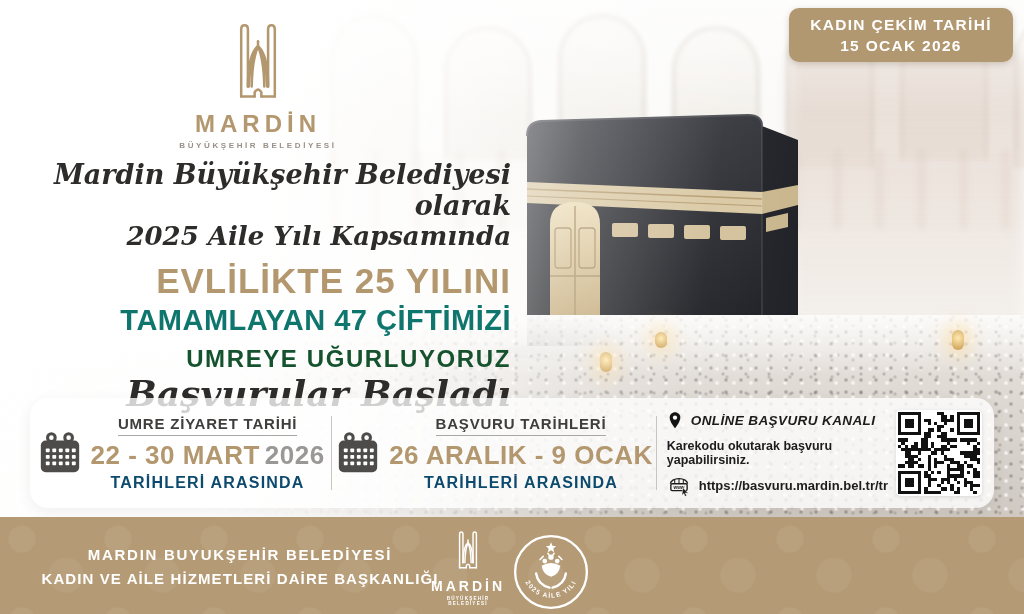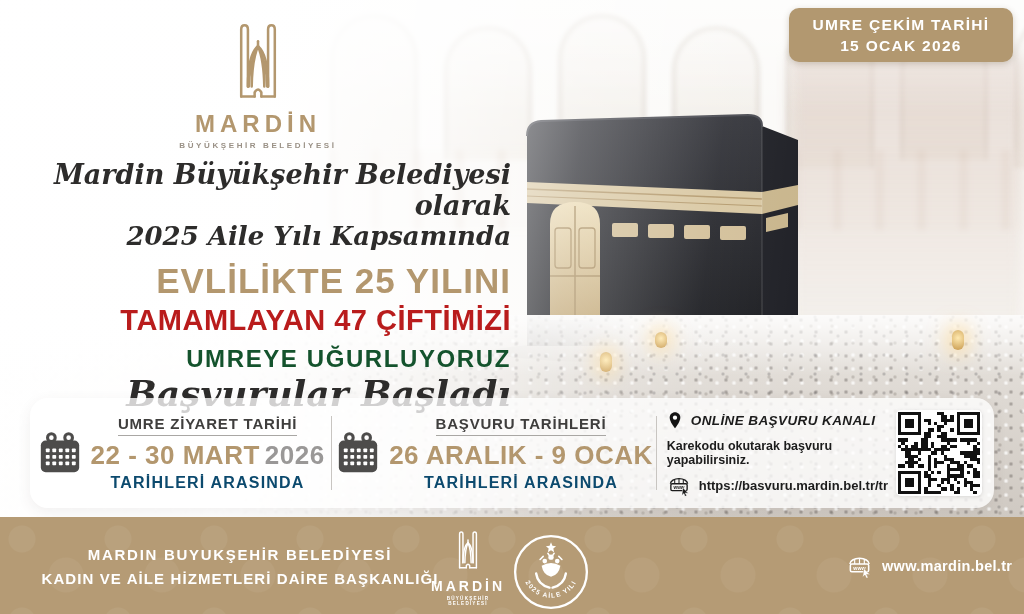--- a/index.html
+++ b/index.html
@@ -49,21 +49,21 @@
   .brand{position:absolute;left:168px;top:20px;width:180px;text-align:center;}
   .brand svg{width:84px;height:86px;}
   .brand-name{font-size:24px;font-weight:700;color:#b3976e;letter-spacing:5px;margin-top:0px;}
   .brand-sub{font-size:8px;font-weight:700;color:#9a9186;letter-spacing:2.6px;margin-top:3px;}
 
   
   .hero{position:absolute;left:6px;top:159px;width:505px;text-align:right;line-height:1.15;}
   .script{font-family:"DejaVu Serif",serif;font-style:italic;font-weight:700;color:#2d2c2b;}
   .s1{font-size:27px;} .s2{font-size:26px;margin-top:1px;}
   .t1{font-size:35px;font-weight:800;color:#b3976e;letter-spacing:1px;margin-top:9px;}
-  .t2{font-size:29px;font-weight:800;color:#b91c1c;letter-spacing:.5px;margin-top:3px;}
+  .t2{font-size:29px;font-weight:800;color:#0f766e;letter-spacing:.5px;margin-top:3px;}
   .t3{font-size:24px;font-weight:800;color:#14532d;letter-spacing:1.6px;margin-top:7px;}
   .s3{font-size:36px;margin-top:1px;}
 
   
   .panel{position:absolute;left:30px;top:398px;width:964px;height:110px;background:rgba(255,255,255,.78);
          border-radius:18px;display:flex;align-items:center;box-shadow:0 4px 14px rgba(80,70,60,.08);}
   .sec{display:flex;align-items:center;justify-content:center;gap:8px;}
   .sec-umre{width:322px;} .sec-basvuru{width:346px;}
   .sec-online{flex:1;padding:0 12px 0 10px;}
   .vdiv{width:1px;height:74px;background:#c8c5c1;}
@@ -156,21 +156,21 @@
 
     <div class="crowd"></div>
     <div class="crowd-fade"></div>
     <div class="lantern l1"></div>
     <div class="lantern l2"></div>
     <div class="lantern l3"></div>
     <div class="wash"></div>
   </div>
 
   <div class="badge">
-    <div>UMRE ÇEKİM TARİHİ</div>
+    <div>KADIN ÇEKİM TARİHİ</div>
     <div>15 OCAK 2026</div>
   </div>
 
   <div class="brand">
     <svg viewBox="0 0 100 100" fill="none" stroke="#b3976e" stroke-width="3" stroke-linecap="round">
       <path d="M30 90 V10 Q30 5 34 5 Q38 5 38 10 V78"></path>
       <path d="M70 90 V10 Q70 5 66 5 Q62 5 62 10 V78"></path>
       <path d="M30 90 H46 M70 90 H54"></path>
       <path d="M46 90 V85 Q50 78 54 85 V90"></path>
       <path d="M38 78 Q38 40 50 30 Q62 40 62 78"></path>
@@ -525,24 +525,14 @@
       <path d="M69 52 Q67 66 52 70" fill="none" stroke="#fff" stroke-width="3.2" stroke-linecap="round"></path>
       <defs>
           <path id="ailearc" d="M15 58 A37 37 0 0 0 85 58" fill="none"></path>
         </defs>
       <text font-size="8.5" font-weight="bold" letter-spacing="1.6" fill="#fff" font-family="Liberation Sans, sans-serif">
         <textPath href="#ailearc" startOffset="50%" text-anchor="middle">2025 AİLE YILI</textPath>
       </text>
     </svg>
 
 
-    <div class="site">
-      <svg viewBox="0 0 28 24" style="color:#fff">
-        <path d="M4 10 a10 6 0 0 1 20 0" fill="none" stroke="currentColor" stroke-width="1.6"></path>
-        <path d="M9 5 V10 M14 4 V10 M19 5 V10" stroke="currentColor" stroke-width="1.2"></path>
-        <rect x="4.5" y="10" width="19" height="8" rx="1.5" fill="none" stroke="currentColor" stroke-width="1.6"></rect>
-        <text x="14" y="16.4" font-size="5.5" font-weight="bold" text-anchor="middle" fill="currentColor" font-family="Liberation Sans, sans-serif">www</text>
-        <path d="M18.5 14.5 L25 21 L21.4 20.7 L23 24 L21.2 24.8 L19.6 21.4 L17.3 23.7 Z" fill="currentColor" stroke="#b59b75" stroke-width=".6"></path>
-      </svg>
-      <span class="site-text">www.mardin.bel.tr</span>
-    </div>
   </div>
 </div>
 
 </body></html>

